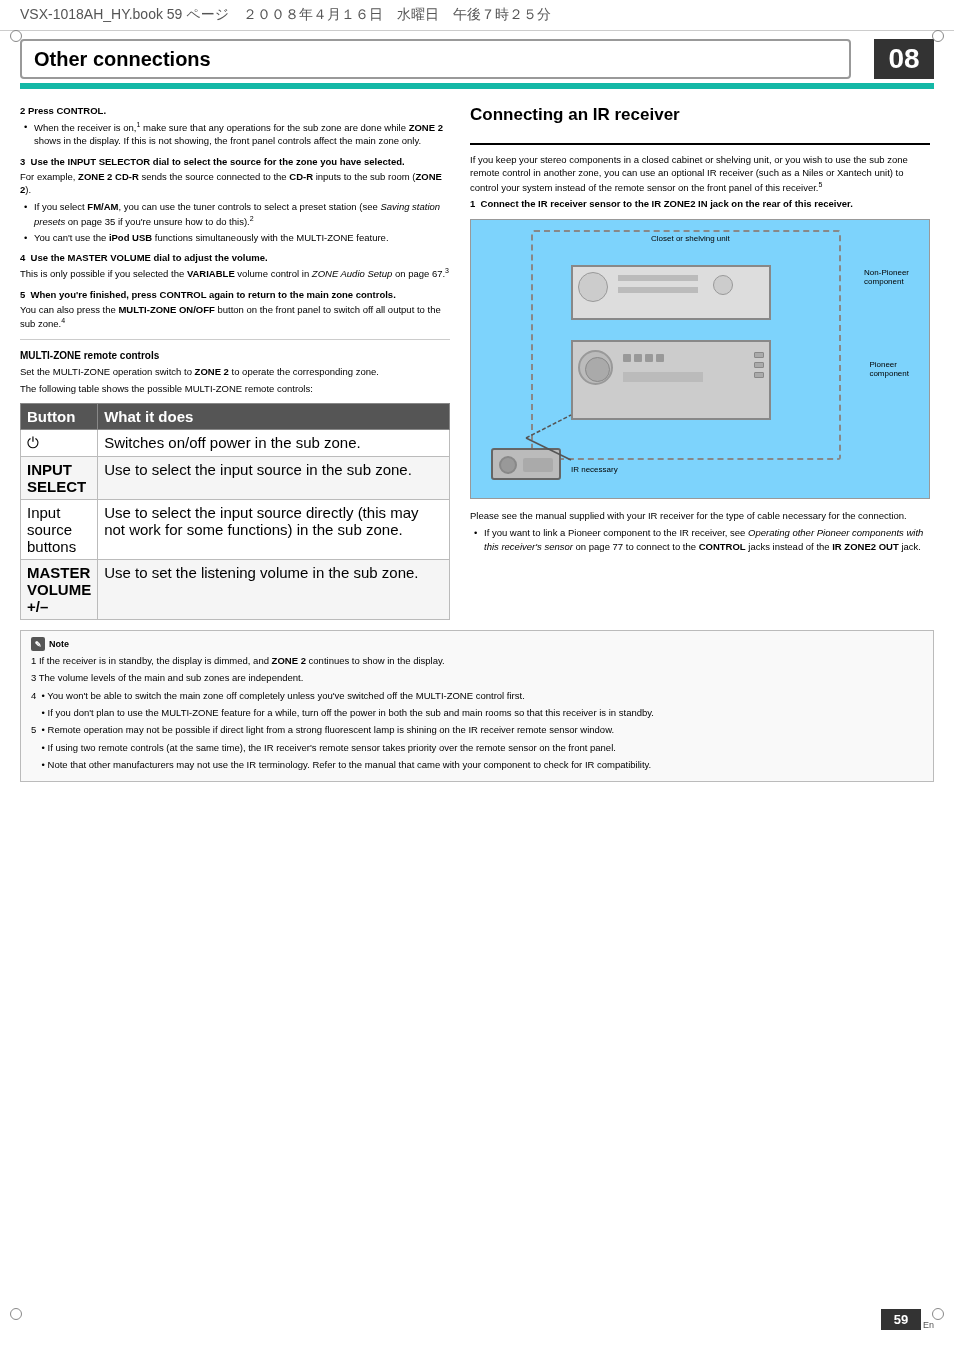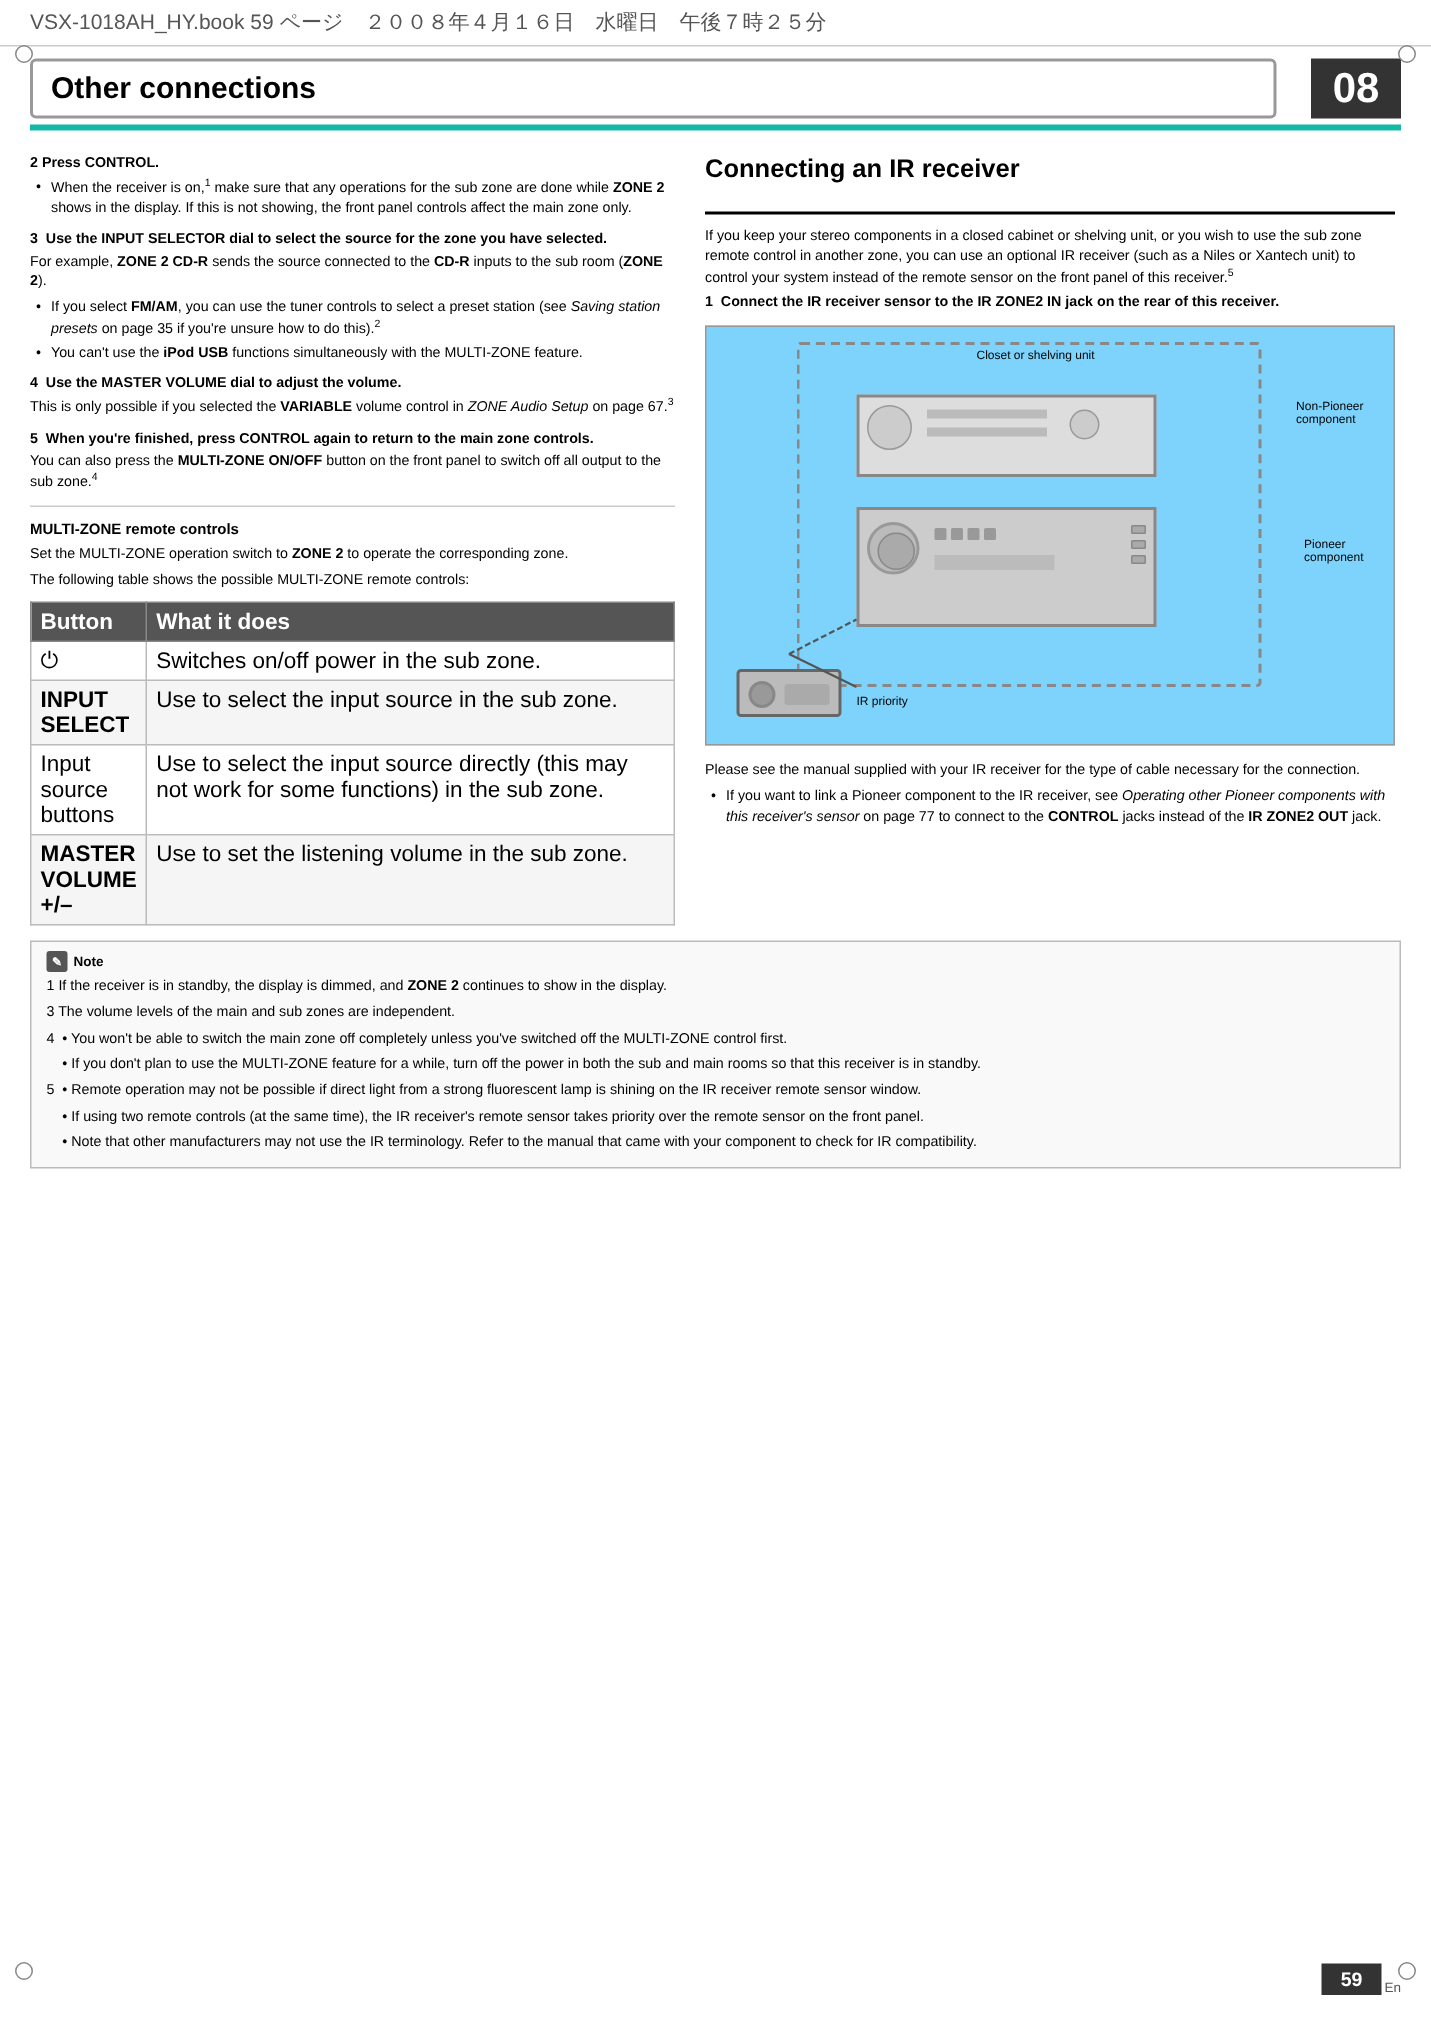--- a/index.html
+++ b/index.html
@@ -26,21 +26,21 @@
       padding: 6px 20px;
       font-size: 14px;
       color: #555;
       display: flex;
       align-items: center;
     }
     
     .header {
       display: flex;
       align-items: stretch;
-      border-bottom: 4px solid #14b8a6;
+      border-bottom: 6px solid #14b8a6;
       margin: 0 20px;
       padding: 8px 0 4px 0;
       gap: 13px;
     }
     .header-title {
       font-size: 20px;
       font-weight: bold;
       flex: 1;
       display: flex;
       align-items: center;
@@ -363,21 +363,21 @@
               <div style="width:10px;height:6px;background:#aaa;border:1px solid #888;border-radius:1px;"></div>
               <div style="width:10px;height:6px;background:#aaa;border:1px solid #888;border-radius:1px;"></div>
             </div>
           </div>
           <span class="label-callout" style="top:140px; right:20px;">Pioneer<br>component</span>
 
           <div style="position:absolute; bottom:18px; left:20px; width:70px; height:32px; border:2px solid #666; background:#bbb; border-radius:3px;">
             <div style="position:absolute; top:6px; left:6px; width:18px; height:18px; border:2px solid #888; border-radius:50%; background:#999;"></div>
             <div style="position:absolute; top:8px; left:30px; width:30px; height:14px; background:#aaa; border-radius:2px;"></div>
           </div>
-          <span class="label-callout" style="bottom:24px; left:100px;">IR priority</span>
+          <span class="label-callout" style="bottom:24px; left:100px;">IR necessary</span>
 
           <svg style="position:absolute;top:0;left:0;width:100%;height:100%;pointer-events:none;">
 
             <line x1="55" y1="218" x2="100" y2="195" stroke="#555" stroke-width="1.5" stroke-dasharray="4,2"></line>
             <line x1="55" y1="218" x2="100" y2="240" stroke="#555" stroke-width="1.5"></line>
           </svg>
         </div>
       </div>
 
       <div class="numbered-item">

